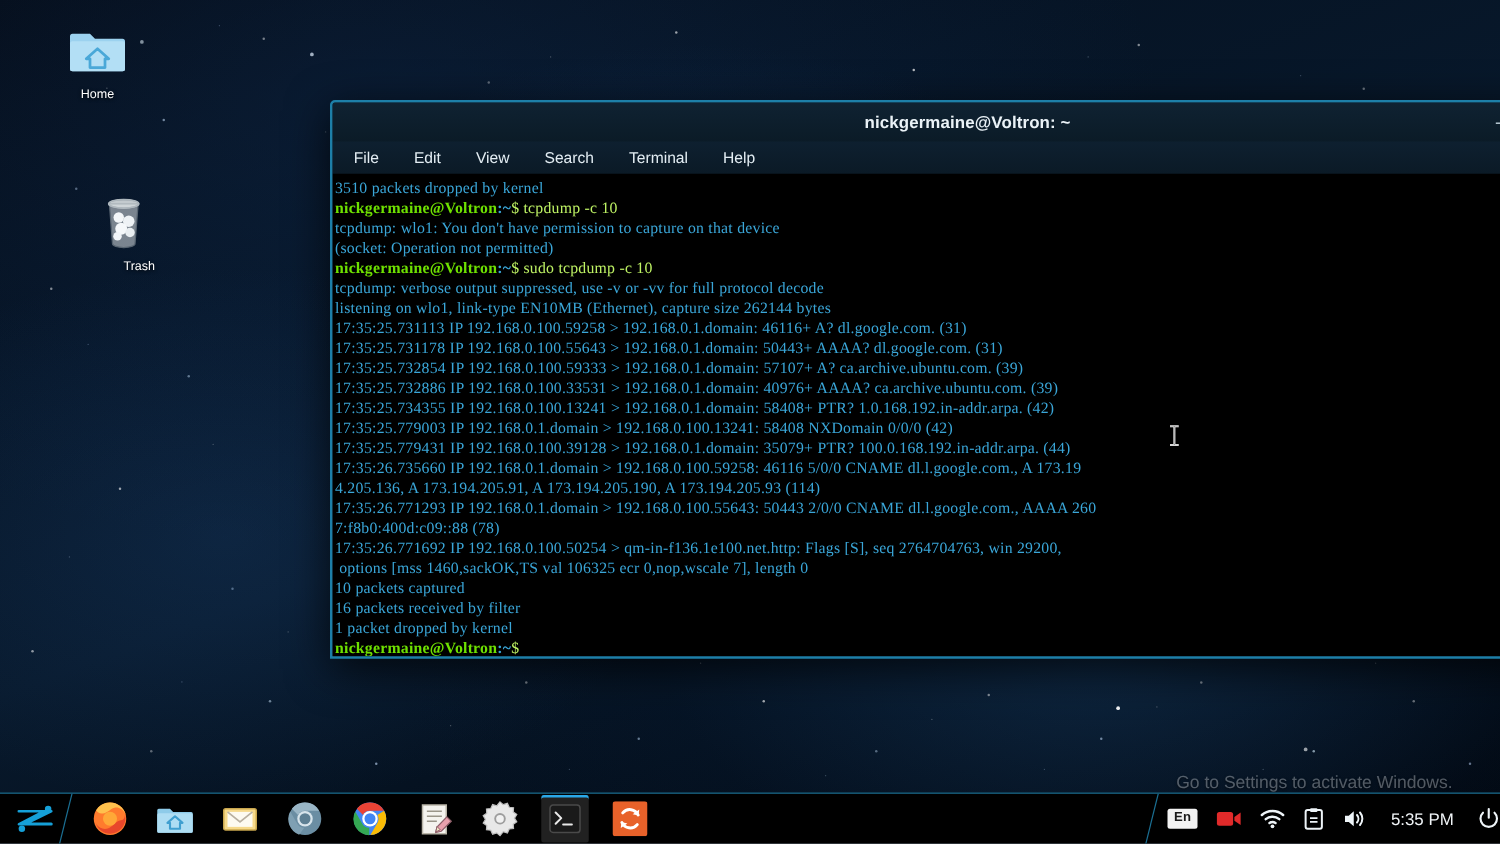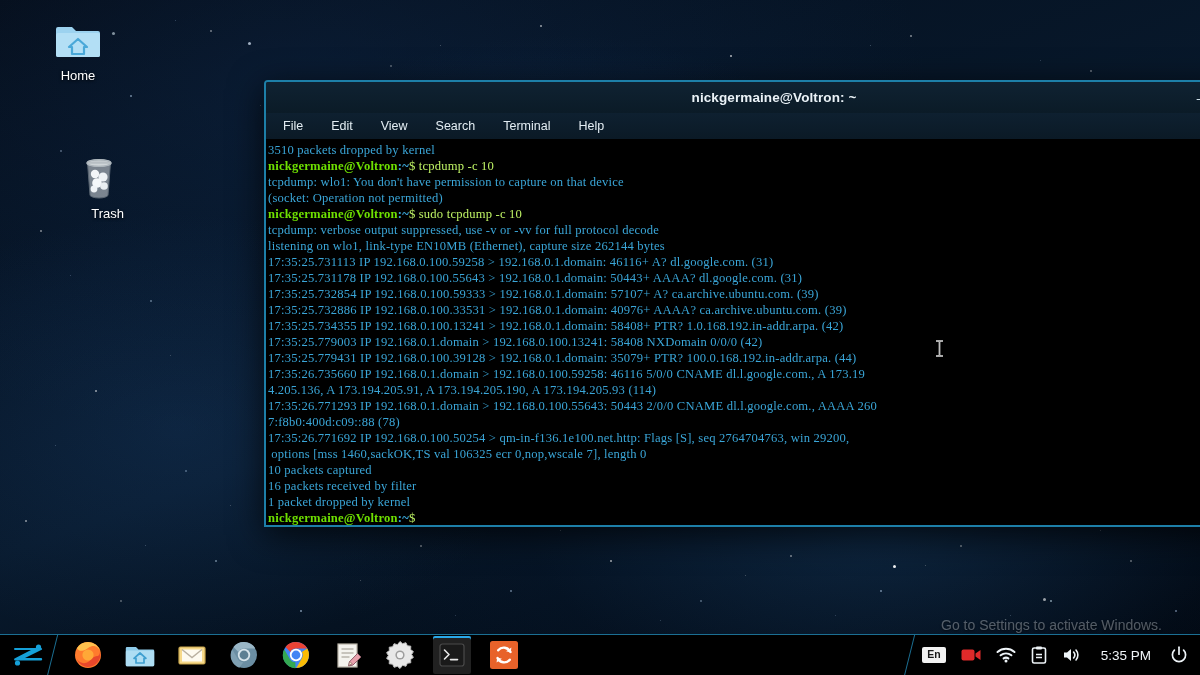--- a/index.html
+++ b/index.html
@@ -67,21 +67,21 @@
   #stars3 {
     width:3px; height:3px;
     box-shadow:
       893px 565px 0 0 rgba(255,255,255,.95), 248px 42px 0 0 rgba(225,240,255,.7),
       1043px 598px 0 0 rgba(255,255,255,.6), 112px 32px 0 0 rgba(230,245,255,.55);
   }
 
   
   .desk-icon {
     position: absolute; width: 92px; text-align: center;
-    color: #fff; font-size: 13px; cursor: pointer;
+    color: #fff; font-size: 10px; cursor: pointer;
     text-shadow: 0 1px 3px rgba(0,0,0,.9);
     user-select: none;
   }
   .desk-icon .glyph { display:block; height: 50px; margin: 0 auto 4px; }
   .desk-icon .label { display:block; line-height: 15px; }
   #icon-home { left: 32px; top: 14px; }
   #icon-trash { left: 32px; top: 152px; text-align: right; }
 
   
   #term-window {
@@ -183,21 +183,21 @@
   .launcher {
     width: 38px; height: 38px; display: flex; align-items: center; justify-content: center;
     cursor: pointer; border-radius: 2px; position: relative;
   }
   .launcher.active {
     background: rgba(255,255,255,.13);
     box-shadow: inset 0 2px 0 0 #2aa8e8;
   }
   #tray-wrap { margin-left: auto; display: flex; align-items: center; height: 41px; }
   #tray-sep { width: 0; height: 41px; border-left: 1px solid #1b6f93; transform: skewX(-14deg); margin-right: 12px; }
-  #tray { display: flex; align-items: center; gap: 15px; padding-right: 12px; }
+  #tray { display: flex; align-items: center; gap: 15px; }
   .tray-item { display:flex; align-items:center; justify-content:center; cursor: pointer; }
   #lang-badge {
     background: #f2f2f2; color: #1a1a1a; font-size: 10.5px; font-weight: bold;
     padding: 2px 5px; border-radius: 2px; line-height: 1.1;
     font-family: "Liberation Sans", sans-serif;
   }
   #clock { color: #f0f4f7; font-size: 13.5px; padding: 0 4px; cursor: pointer; }
 </style>
 </head>
 <body>

